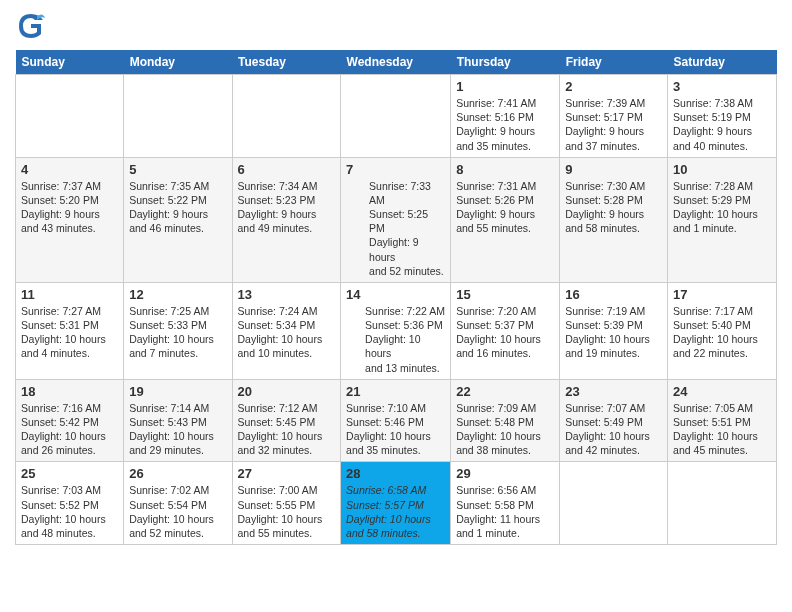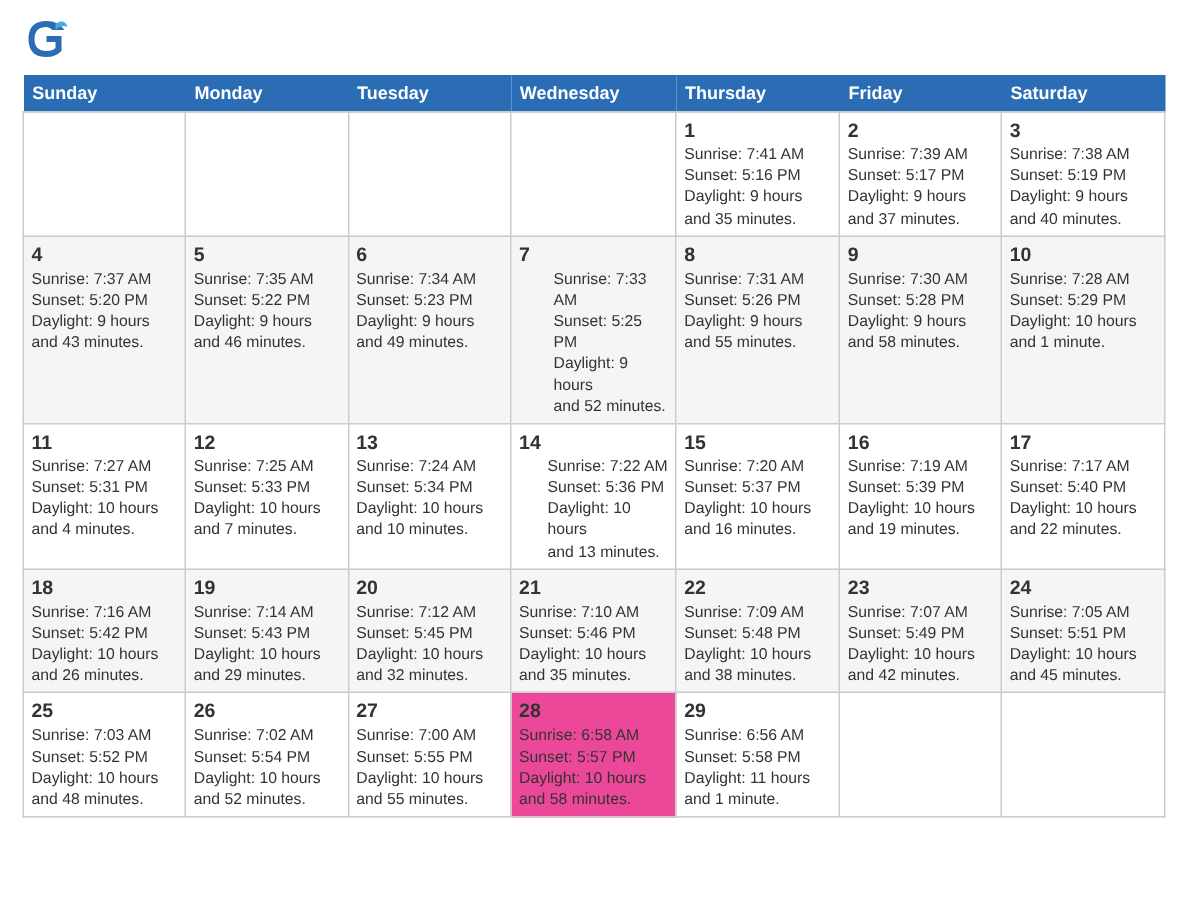--- a/index.html
+++ b/index.html
@@ -319,23 +319,23 @@
 Daylight: 10 hours
 and 52 minutes.</div>
         </td>
         <td style="background: rgb(255, 255, 255);">
           <div class="day-num">27</div>
           <div class="day-info" style="white-space: pre-line;">Sunrise: 7:00 AM
 Sunset: 5:55 PM
 Daylight: 10 hours
 and 55 minutes.</div>
         </td>
-        <td style="background: #ec4899;">
+        <td style="background: #0ea5e9;">
           <div class="day-num">28</div>
-          <div class="day-info" style="white-space: pre-line;">Sunrise: 6:58 AM
+          <div class="day-info" style="white-space: pre-line; font-style: italic;">Sunrise: 6:58 AM
 Sunset: 5:57 PM
 Daylight: 10 hours
 and 58 minutes.</div>
         </td>
         <td style="background: rgb(255, 255, 255);">
           <div class="day-num">29</div>
           <div class="day-info" style="white-space: pre-line;">Sunrise: 6:56 AM
 Sunset: 5:58 PM
 Daylight: 11 hours
 and 1 minute.</div>

